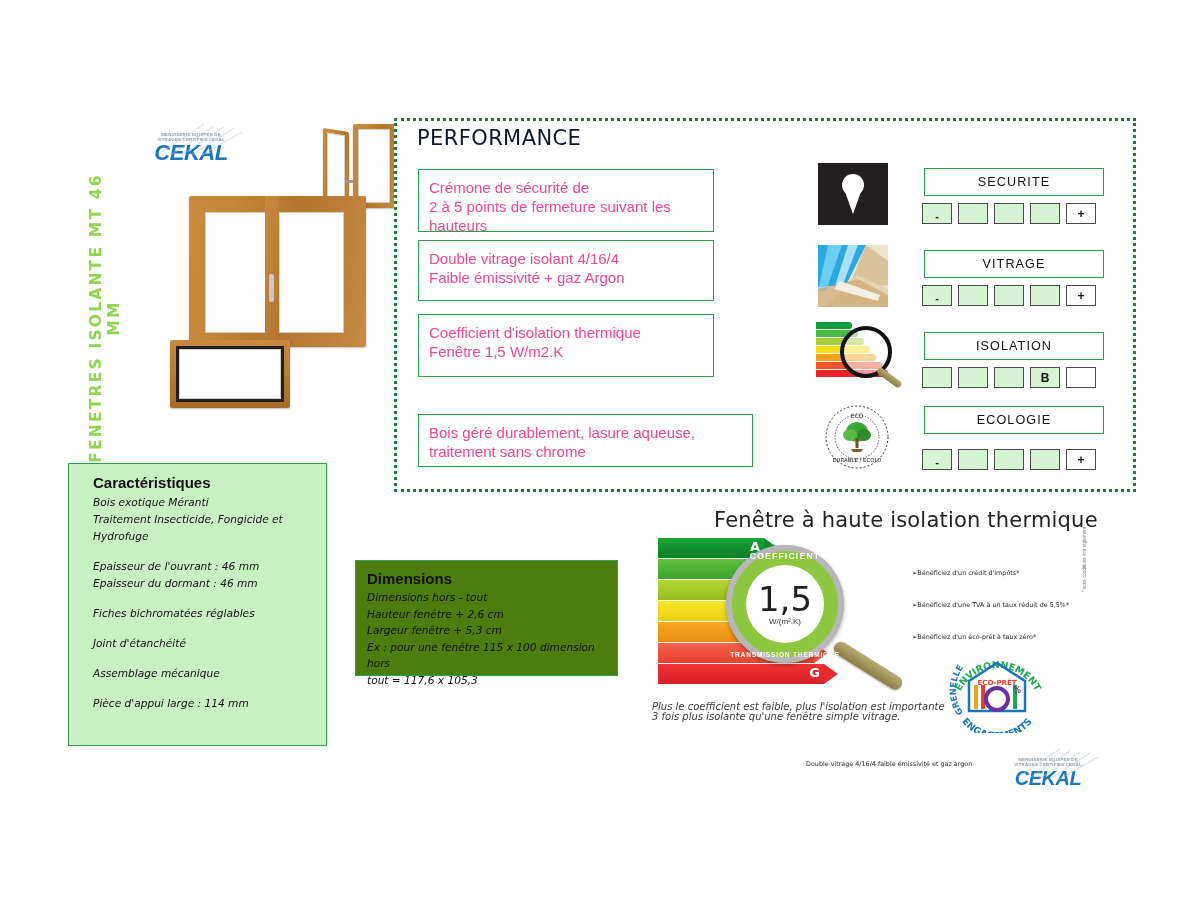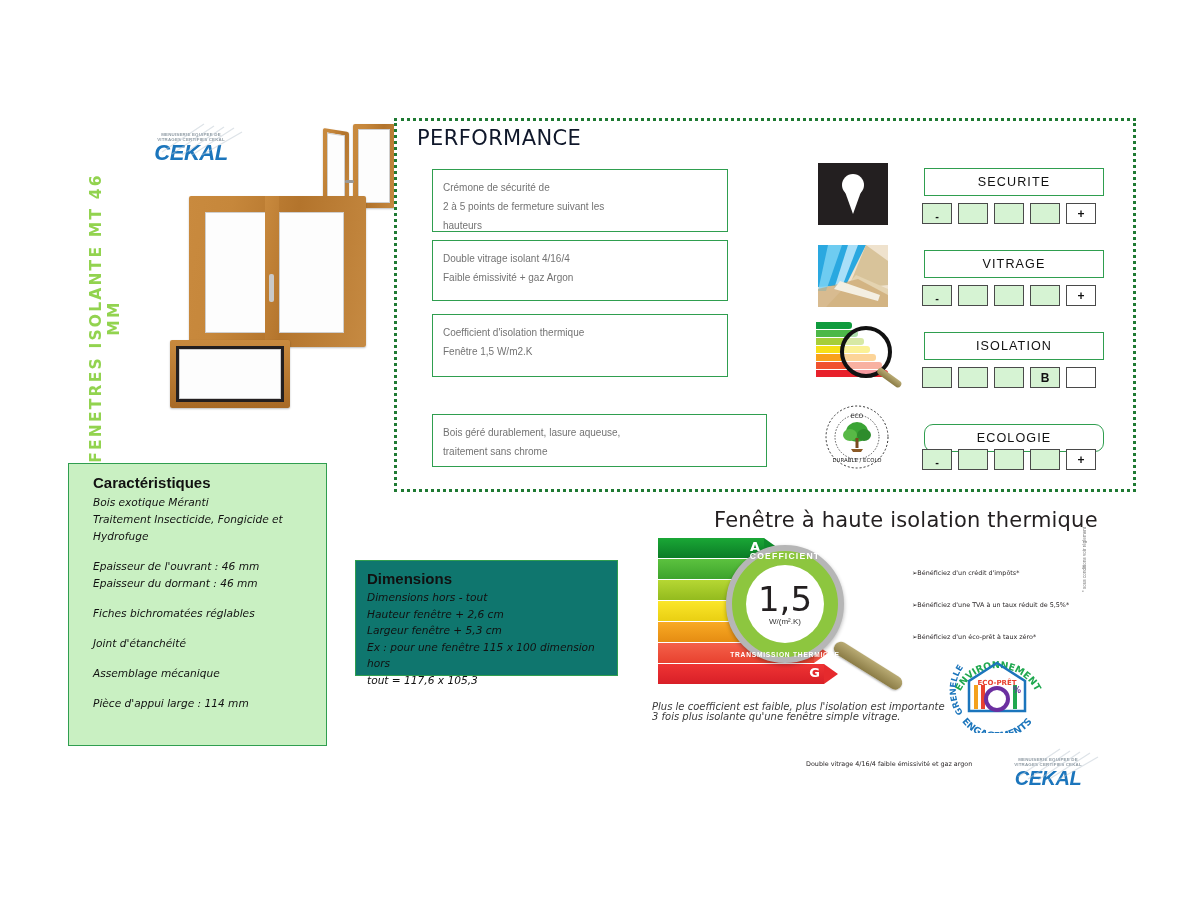--- a/index.html
+++ b/index.html
@@ -28,21 +28,21 @@
          border-radius:2px;box-shadow:0 1px 2px rgba(0,0,0,.25);}
   .glass{background:#fdfdfd;border:1px solid #cfcfcf;}
 
   
   .perf{position:absolute;left:394px;top:118px;width:742px;height:374px;
         border:3px dotted #1f7a33;box-sizing:border-box;background:#fff;}
   .perf-title{position:absolute;left:417px;top:126px;font-size:21px;color:#0f172a;
         letter-spacing:.4px;font-family:"DejaVu Sans",sans-serif;}
 
   .pbox{position:absolute;border:1.6px solid #2f9e4f;background:#fff;box-sizing:border-box;
-        padding:8px 10px 6px 10px;font-size:10px;line-height:19px;color:#737373;margin-left:14px;}
+        padding:8px 10px 6px 10px;font-size:15px;line-height:19px;color:#ec4899;}
 
   
   .icon-cell{position:absolute;}
   .rate-label{position:absolute;border:1.6px solid #2f9e4f;background:#fff;box-sizing:border-box;
        height:28px;width:180px;display:flex;align-items:center;justify-content:center;
        font-size:12.6px;letter-spacing:1.1px;color:#111;}
   .rate-row{position:absolute;display:flex;gap:6px;}
   .rbox{width:30px;height:21px;border:1.6px solid #4a4a4a;box-sizing:border-box;
         background:#d6f3d3;display:flex;align-items:flex-end;justify-content:center;
         font-size:11px;font-weight:700;color:#111;line-height:12px;padding-bottom:1px;}
@@ -70,21 +70,21 @@
   
   .carac{position:absolute;left:68px;top:463px;width:259px;height:283px;
         border:1.8px solid #2f9e4f;background:#c9f0c2;box-sizing:border-box;padding:10px 24px;}
   .carac h3{margin:0 0 3px 0;font-size:15px;font-weight:700;color:#111;}
   .carac p{margin:0;font-size:10.6px;line-height:17px;font-style:italic;color:#111;
         font-family:"DejaVu Sans",sans-serif;}
   .sp{height:13px;}
 
   
   .dims{position:absolute;left:355px;top:560px;width:263px;height:116px;
-        border:1.8px solid #2f9e4f;background:#0f766e;box-sizing:border-box;padding:9px 11px;}
+        border:1.8px solid #2f9e4f;background:#4d7c0f;box-sizing:border-box;padding:9px 11px;}
   .dims h3{margin:0 0 2px 0;font-size:15px;font-weight:700;color:#111;}
   .dims p{margin:0;font-size:10.6px;line-height:16.5px;font-style:italic;color:#111;
         font-family:"DejaVu Sans",sans-serif;}
 
   
   .promo-title{position:absolute;left:714px;top:508px;font-size:21px;color:#231f20;
         font-family:"DejaVu Sans",sans-serif;letter-spacing:.2px;}
   .big-energy{position:absolute;left:658px;top:538px;width:190px;height:150px;}
   .bbar{position:absolute;left:0;height:20px;}
   .bbar .tip{position:absolute;right:-14px;top:0;width:0;height:0;
@@ -262,21 +262,21 @@
 
   <div class="rate-label" style="left:924px;top:332px;">ISOLATION</div>
   <div class="rate-row" style="left:922px;top:367px;">
     <div class="rbox"></div>
     <div class="rbox"></div>
     <div class="rbox"></div>
     <div class="rbox center">B</div>
     <div class="rbox white center"></div>
   </div>
 
-  <div class="rate-label" style="left:924px;top:424px;border-radius:9px;">ECOLOGIE</div>
+  <div class="rate-label" style="left:924px;top:406px;">ECOLOGIE</div>
   <div class="rate-row" style="left:922px;top:449px;">
     <div class="rbox">-</div>
     <div class="rbox"></div>
     <div class="rbox"></div>
     <div class="rbox"></div>
     <div class="rbox white center">+</div>
   </div>
 
   <div class="carac">
     <h3>Caractéristiques</h3>

